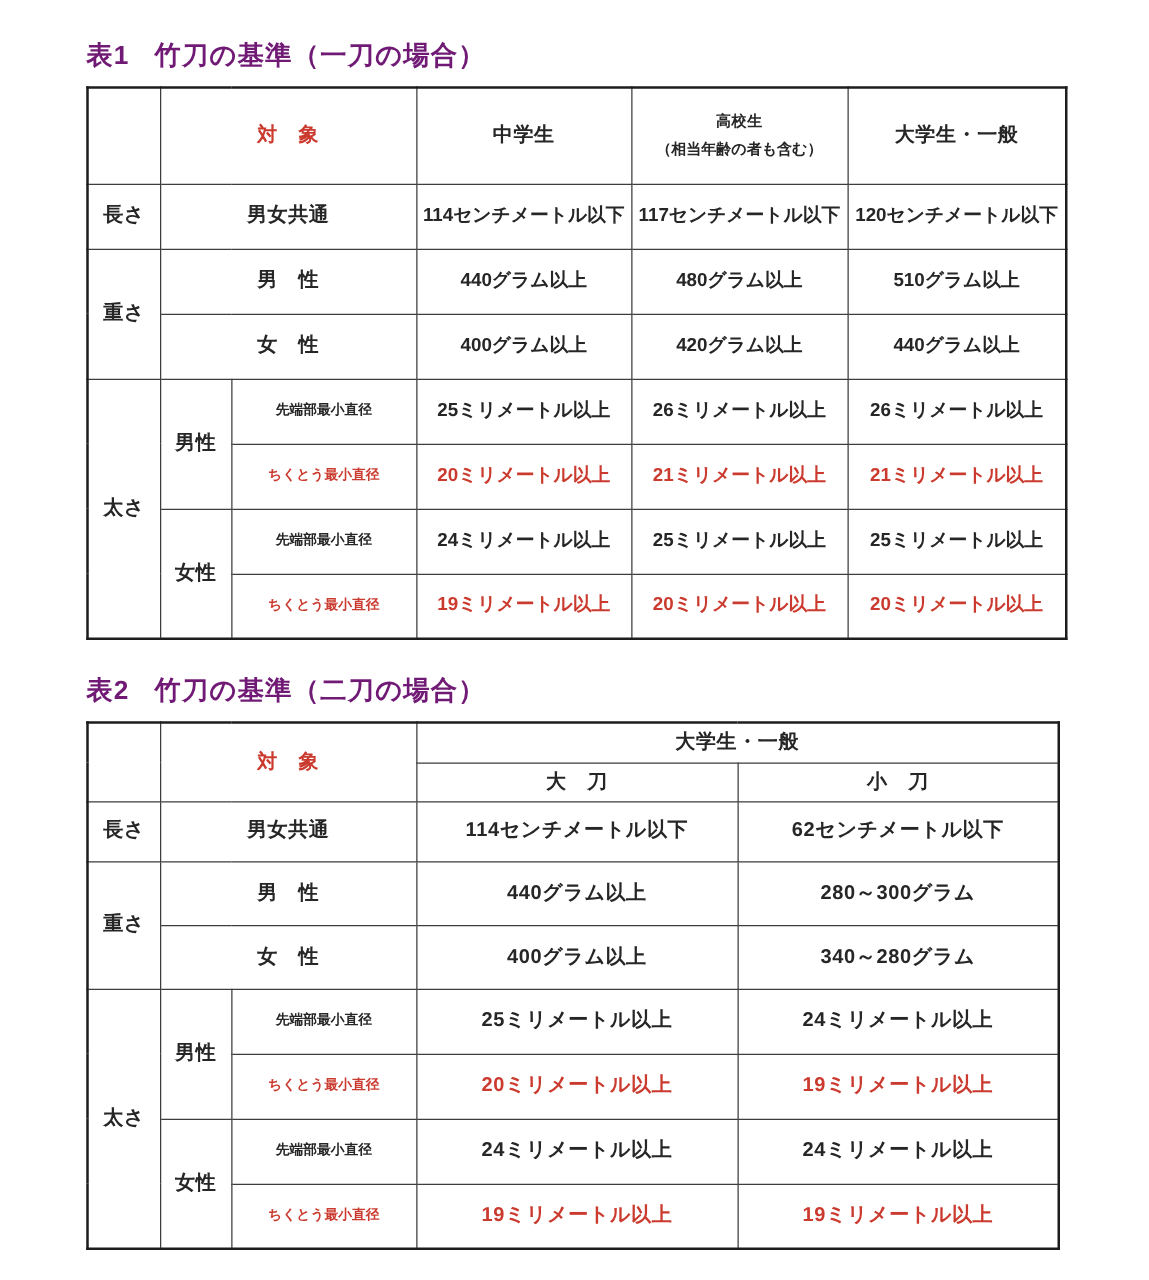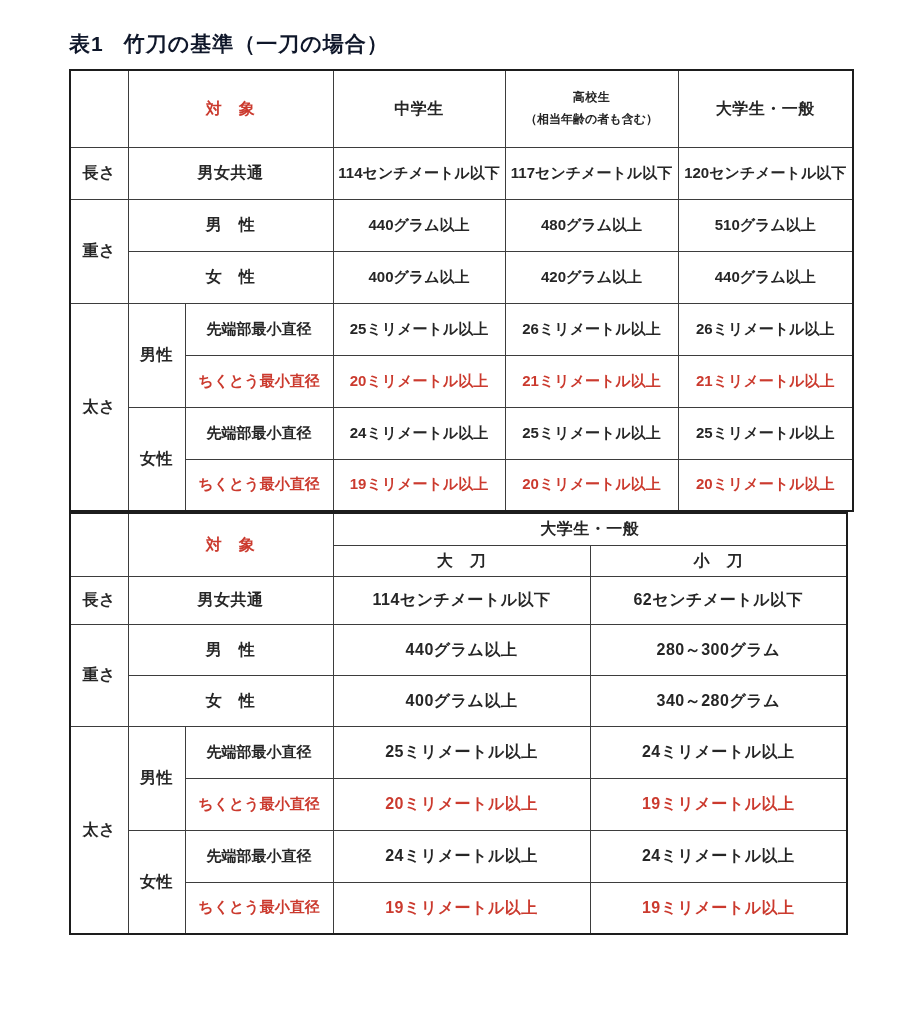--- a/index.html
+++ b/index.html
@@ -8,21 +8,21 @@
     background: #ffffff;
     font-family: "Liberation Sans", "DejaVu Sans", sans-serif;
     color: var(--ink, #262626);
     overflow: hidden;
   }
   .page { padding: 30px 0 0 69px; }
 
   .tbl-title {
     font-size: 21px;
     font-weight: 700;
-    color: #0f172a;
+    color: #701a75;
     letter-spacing: 1px;
     margin: 0 0 11px 0;
     white-space: nowrap;
   }
   .tbl-title .num { display: inline-block; margin-right: 20px; }
 
   table {
     border-collapse: collapse;
     table-layout: fixed;
     border: 2.5px solid #1d1d1d;
@@ -46,21 +46,21 @@
   .h77 { height: 77px; }
   .h52 { height: 52px; }
   .h48 { height: 48px; }
   .h51 { height: 51px; }
   .h32 { height: 32px; }
   .h31 { height: 31px; }
 
   .red  { color: var(--accent, #cb3a2e); }
   .val  { font-size: 15px; letter-spacing: 0; }
   .val2 { font-size: 16px; letter-spacing: 0.5px; }
-  .sub-label { font-size: 15px; letter-spacing: 0; }
+  .sub-label { font-size: 11px; letter-spacing: 0; }
   .hs-note { font-size: 12px; font-weight: 700; letter-spacing: 0; margin-top: 7px; }
   .hs-main { font-size: 12px; }
 </style>
 </head>
 <body>
 
 <div class="page">
 
   <div class="tbl-title">
     <span class="num">表1</span><span>竹刀の基準（一刀の場合）</span>
@@ -129,20 +129,23 @@
     </tr>
     <tr class="h52">
       <td class="sub-label red">ちくとう最小直径</td>
       <td class="val red">19ミリメートル以上</td>
       <td class="val red">20ミリメートル以上</td>
       <td class="val red">20ミリメートル以上</td>
     </tr>
   </tbody>
     </table>
 
+  <div class="tbl-title gap2">
+    <span class="num">表2</span><span>竹刀の基準（二刀の場合）</span>
+  </div>
 
   <table class="t2">
     <colgroup>
       <col style="width:58px">
         <col style="width:57px">
         <col style="width:148px">
       <col style="width:257px">
         <col style="width:257px">
     </colgroup>
     <tbody>

